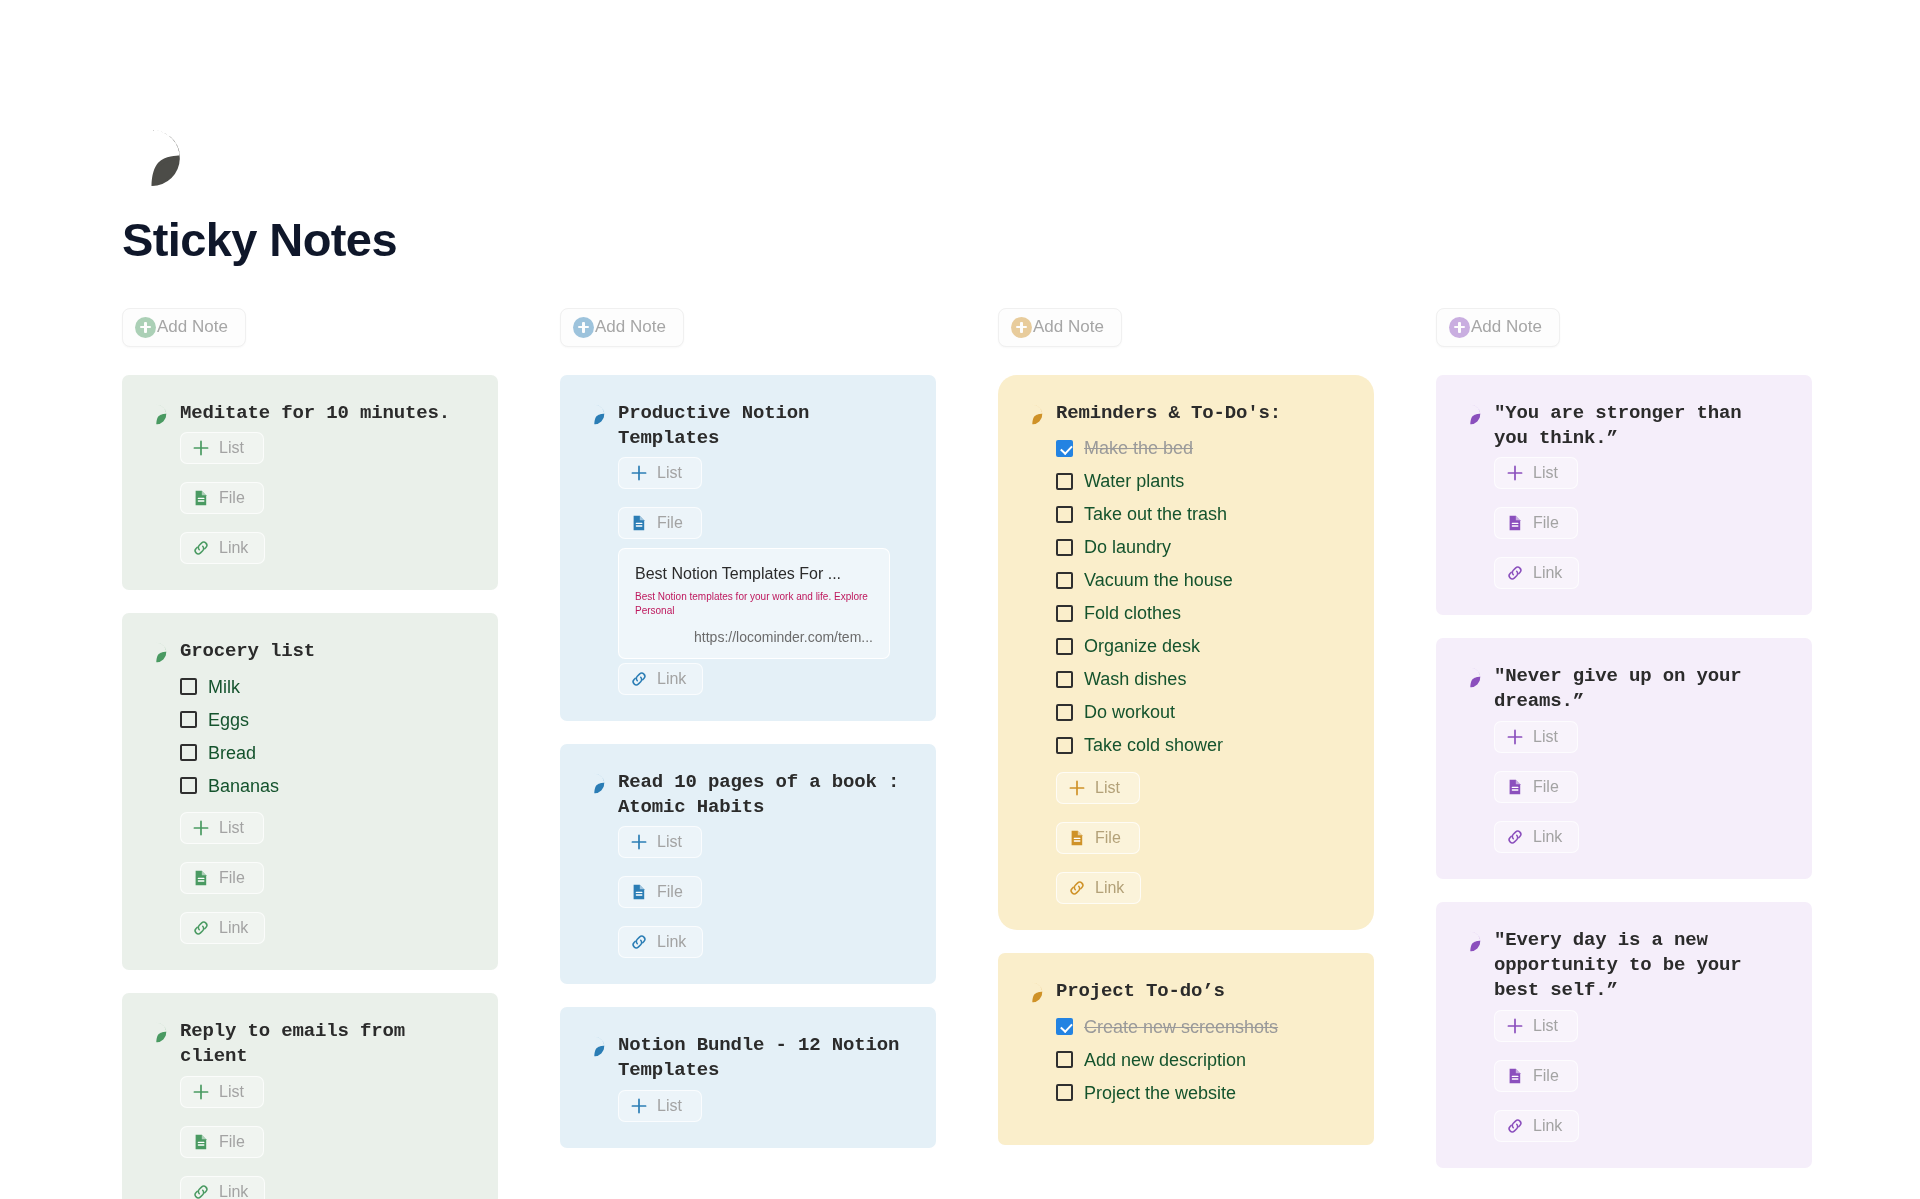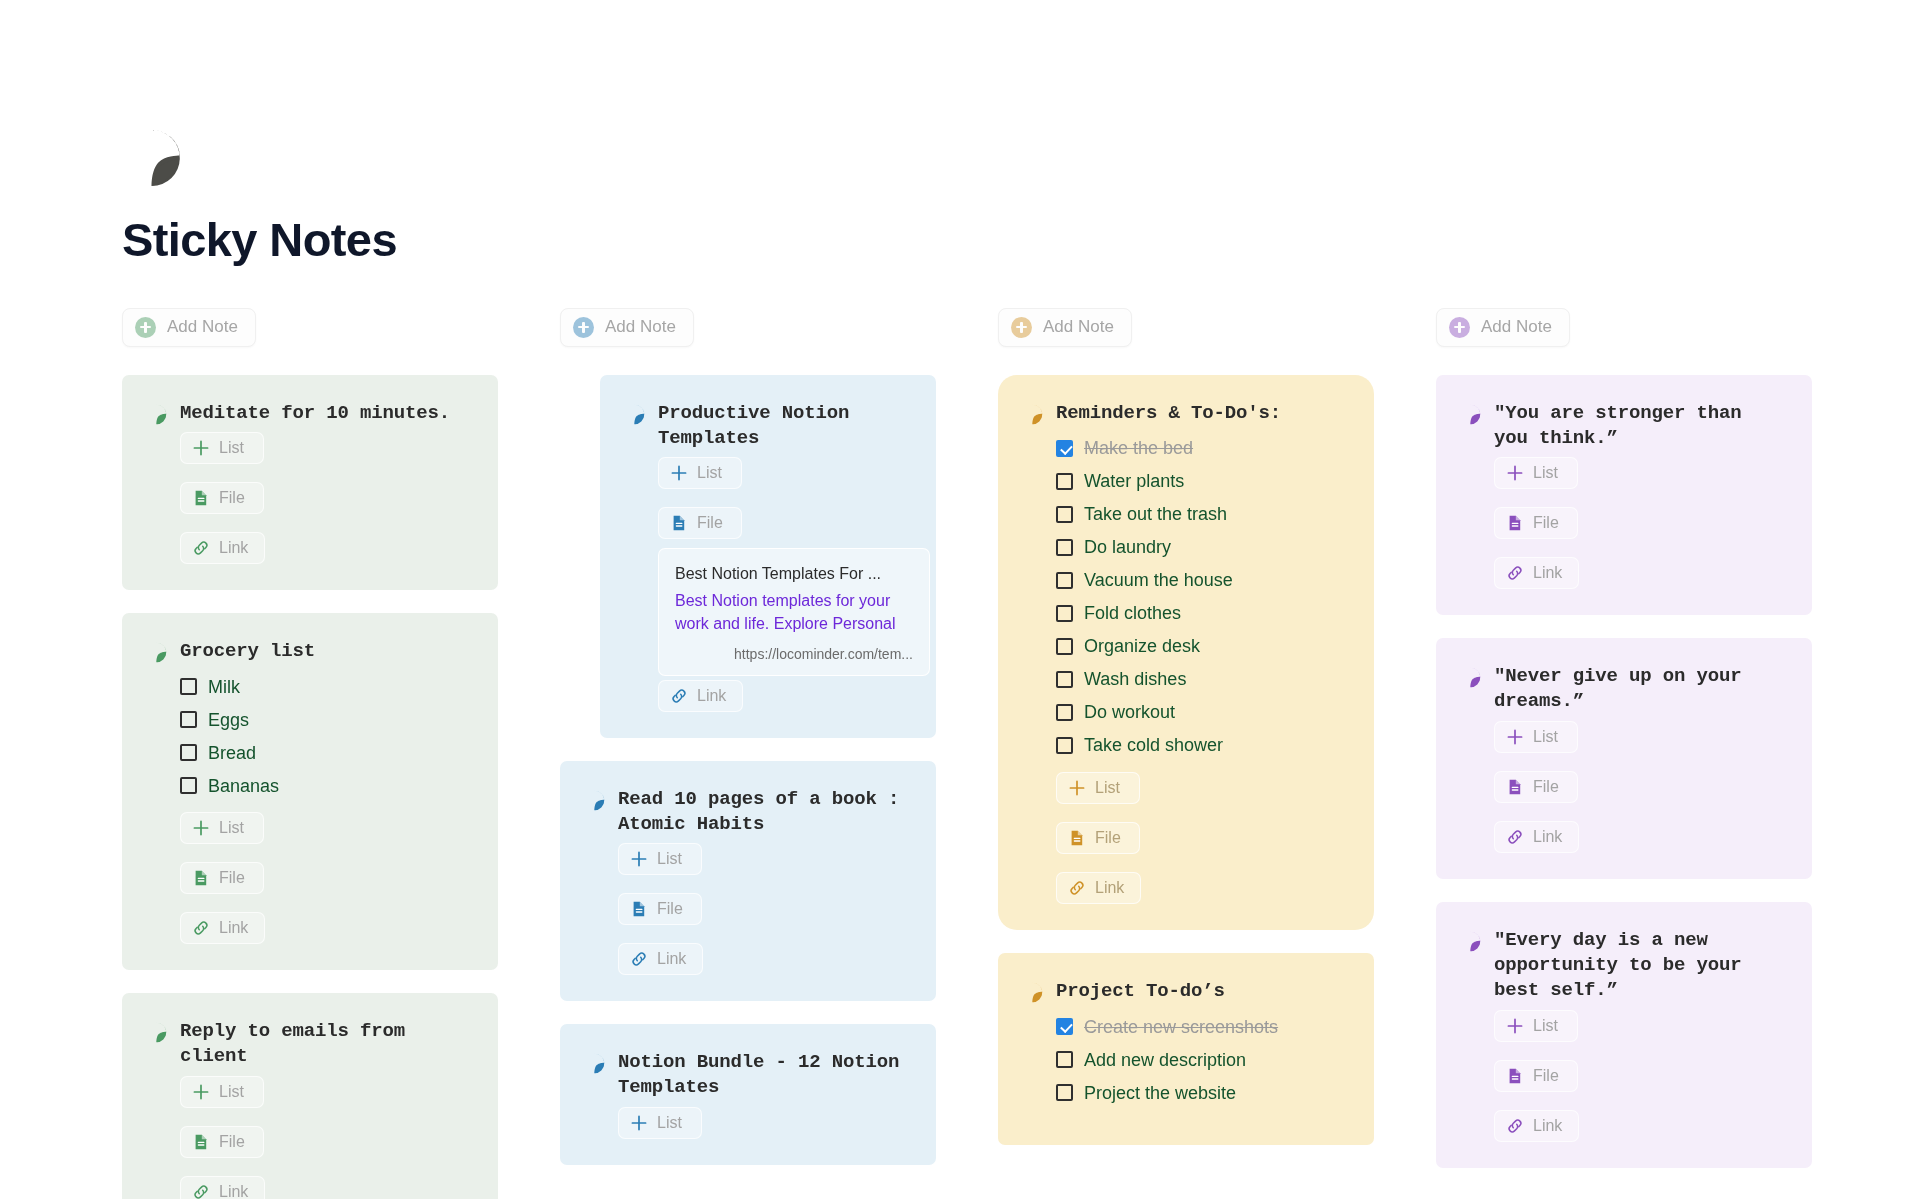--- a/index.html
+++ b/index.html
@@ -55,21 +55,21 @@
     flex: 0 0 376px;
     display: flex;
     flex-direction: column;
     gap: 28px;
   }
 
   
   .add-note {
     display: inline-flex;
     align-items: center;
-    gap: 11px;
+    gap: 1px;
     align-self: flex-start;
     background: #fdfdfd;
     border: 1px solid #f0f0f0;
     border-radius: 8px;
     padding: 8px 17px 8px 12px;
     cursor: pointer;
     box-shadow: 0 1px 2px rgba(0,0,0,0.03);
   }
   .add-note-label {
     font-size: 17px;
@@ -230,22 +230,22 @@
   .lp-title {
     font-size: 16px;
     color: #2b2b2b;
     font-weight: 400;
     line-height: 1.25;
     white-space: nowrap;
     overflow: hidden;
     text-overflow: ellipsis;
   }
   .lp-desc {
-    font-size: 16px;
-    color: #6d28d9;
+    font-size: 10px;
+    color: #be185d;
     line-height: 1.42;
     margin-top: 6px;
   }
   .lp-url {
     font-size: 14px;
     color: #6b6b6b;
     margin-top: 10px;
     text-align: right;
     white-space: nowrap;
     overflow: hidden;
@@ -425,21 +425,21 @@
             </div>
           </div>
         </div>
       </div>
       <div class="column">
         <div class="add-note">
           <span class="plus-circle" style="background: rgb(43, 125, 181); opacity: 0.45;"></span>
           <span class="add-note-label">Add Note</span>
         </div>
         <div class="notes-stack">
-          <div class="note" style="background: rgb(228, 240, 247); margin-left: 40px;">
+          <div class="note" style="background: rgb(228, 240, 247);">
             <div class="note-head">
               <span class="note-emblem">
                 <svg width="21" height="21" viewBox="0 0 60 60" aria-hidden="true">
                   <path d="M30 2 A28 28 0 1 1 29.6 58 C29.6 58 29.2 42 36.4 34.6 C43.6 27.2 58 27.6 58 27.6 A28 28 0 0 0 30 2 Z" fill="#2b7db5"></path>
                   <path d="M31.5 57.6 C31.5 57.6 32.2 44.5 38.2 38.4 C44.2 32.3 57.3 31.2 57.3 31.2 C56.6 35.6 54.8 39.9 51.8 43.8 C46.6 50.6 39.3 55.4 31.5 57.6 Z" fill="#2b7db5"></path>
                 </svg>
               </span>
               <div class="note-title">Productive Notion Templates</div>
             </div>
             <div class="note-body">

